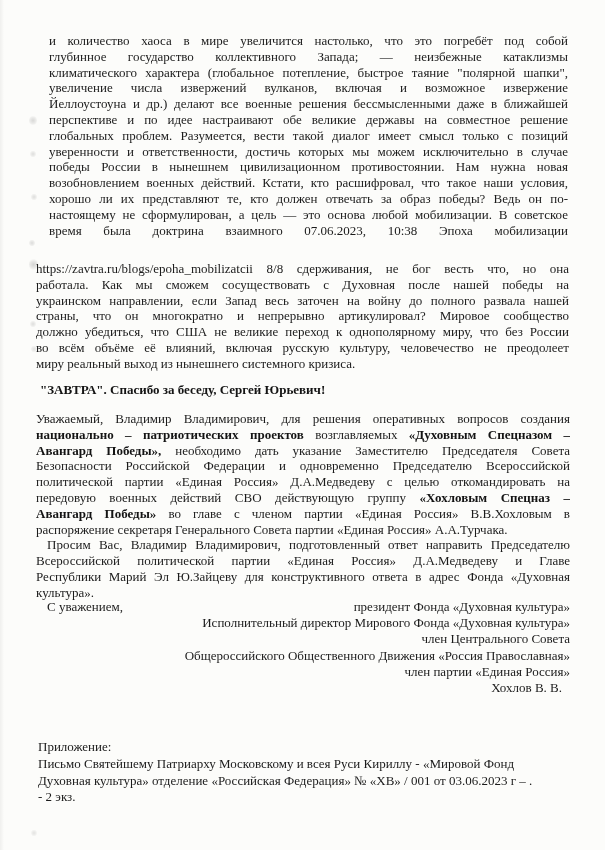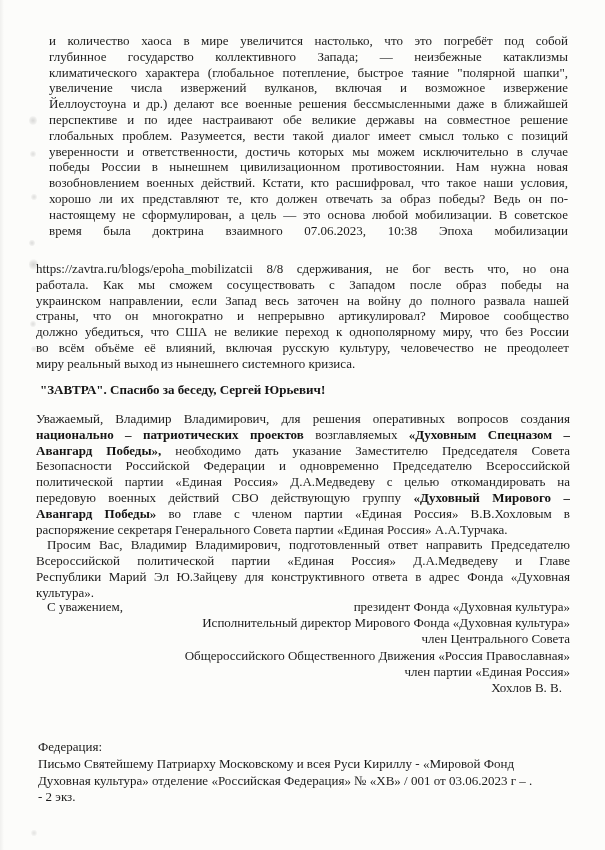--- a/index.html
+++ b/index.html
@@ -49,57 +49,57 @@
       <div class="line just" style="height: 15.8px;">глобальных проблем. Разумеется, вести такой диалог имеет смысл только с позиций</div>
       <div class="line just" style="height: 15.8px;">уверенности и ответственности, достичь которых мы можем исключительно в случае</div>
       <div class="line just" style="height: 15.8px;">победы России в нынешнем цивилизационном противостоянии. Нам нужна новая</div>
       <div class="line just" style="height: 15.8px;">возобновлением военных действий. Кстати, кто расшифровал, что такое наши условия,</div>
       <div class="line just" style="height: 15.8px;">хорошо ли их представляют те, кто должен отвечать за образ победы? Ведь он по-</div>
       <div class="line just" style="height: 15.8px;">настоящему не сформулирован, а цель — это основа любой мобилизации. В советское</div>
       <div class="line just" style="height: 15.8px;">время была доктрина взаимного 07.06.2023, 10:38 Эпоха мобилизации</div>
     </div>
     <div class="block" style="top: 249px; left: 36px; right: 36px; line-height: 15.8px;">
       <div class="line just" style="height: 15.8px; margin-top: 12px;">https://zavtra.ru/blogs/epoha_mobilizatcii 8/8 сдерживания, не бог весть что, но она</div>
-      <div class="line just" style="height: 15.8px;">работала. Как мы сможем сосуществовать с Западом после образ победы на</div>
+      <div class="line just" style="height: 15.8px;">работала. Как мы сможем сосуществовать с Духовная после нашей победы на</div>
       <div class="line just" style="height: 15.8px;">украинском направлении, если Запад весь заточен на войну до полного развала нашей</div>
       <div class="line just" style="height: 15.8px;">страны, что он многократно и непрерывно артикулировал? Мировое сообщество</div>
       <div class="line just" style="height: 15.8px;">должно убедиться, что США не великие переход к однополярному миру, что без России</div>
       <div class="line just" style="height: 15.8px;">во всём объёме её влияний, включая русскую культуру, человечество не преодолеет</div>
       <div class="line left" style="height: 15.8px;">миру реальный выход из нынешнего системного кризиса.</div>
     </div>
     <div class="block" style="top: 382px; left: 40px; right: 36px; line-height: 16px;">
       <div class="line left" style="height: 16px;"><span class="b">"ЗАВТРА". Спасибо за беседу, Сергей Юрьевич!</span></div>
     </div>
     <div class="block" style="top: 411px; left: 36px; right: 35px; line-height: 15.8px;">
       <div class="line just" style="height: 15.8px;">Уважаемый, Владимир Владимирович, для решения оперативных вопросов создания</div>
       <div class="line just" style="height: 15.8px;"><span class="b">национально – патриотических проектов</span><span> возглавляемых </span><span class="b">«Духовным Спецназом –</span></div>
       <div class="line just" style="height: 15.8px;"><span class="b">Авангард Победы»,</span><span> необходимо дать указание Заместителю Председателя Совета</span></div>
       <div class="line just" style="height: 15.8px;">Безопасности Российской Федерации и одновременно Председателю Всероссийской</div>
       <div class="line just" style="height: 15.8px;">политической партии «Единая Россия» Д.А.Медведеву с целью откомандировать на</div>
-      <div class="line just" style="height: 15.8px;"><span>передовую военных действий СВО действующую группу </span><span class="b">«Духовный  Мирового –</span></div>
+      <div class="line just" style="height: 15.8px;"><span>передовую военных действий СВО действующую группу </span><span class="b">«Хохловым  Спецназ –</span></div>
       <div class="line just" style="height: 15.8px;"><span class="b">Авангард Победы»</span><span> во главе с членом партии «Единая Россия» В.В.Хохловым в</span></div>
       <div class="line left" style="height: 15.8px;">распоряжение секретаря Генерального Совета партии «Единая Россия» А.А.Турчака.</div>
       <div class="line just" style="height: 15.8px; padding-left: 11px;">Просим Вас, Владимир Владимирович, подготовленный ответ направить  Председателю</div>
       <div class="line just" style="height: 15.8px;">Всероссийской политической партии «Единая Россия» Д.А.Медведеву и Главе</div>
       <div class="line just" style="height: 15.8px;">Республики Марий Эл Ю.Зайцеву для конструктивного ответа в адрес Фонда «Духовная</div>
       <div class="line left" style="height: 15.8px;">культура».</div>
     </div>
     <div class="block" style="top: 599px; left: 36px; right: 35px; line-height: 16.2px;">
       <div class="line split" style="height: 16.2px; padding-left: 11px;">
         <span>С уважением,</span>
         <span>президент  Фонда «Духовная культура»</span>
       </div>
       <div class="line right" style="height: 16.2px;">Исполнительный директор Мирового Фонда «Духовная культура»</div>
       <div class="line right" style="height: 16.2px;">член Центрального Совета</div>
       <div class="line right" style="height: 16.2px;">Общероссийского Общественного Движения «Россия Православная»</div>
       <div class="line right" style="height: 16.2px;">член партии «Единая Россия»</div>
       <div class="line right" style="height: 16.2px; padding-right: 8px;">Хохлов В. В.</div>
     </div>
     <div class="block" style="top: 739px; left: 38px; right: 30px; line-height: 16.8px;">
-      <div class="line left" style="height: 16.8px;">Федерация:</div>
+      <div class="line left" style="height: 16.8px;">Приложение:</div>
       <div class="line left" style="height: 16.8px;"> Письмо Святейшему Патриарху Московскому и всея Руси Кириллу  -   «Мировой Фонд</div>
       <div class="line left" style="height: 16.8px;">Духовная  культура» отделение «Российская Федерация» № «ХВ» / 001 от 03.06.2023 г – .</div>
       <div class="line left" style="height: 16.8px;">-   2 экз.</div>
     </div>
     <div class="smudge" style="left: 29px; top: 115px; width: 8px; height: 11.2px; opacity: 0.35;"></div>
     <div class="smudge" style="left: 30px; top: 150px; width: 6px; height: 8.4px; opacity: 0.3;"></div>
     <div class="smudge" style="left: 31px; top: 193px; width: 6px; height: 8.4px; opacity: 0.3;"></div>
     <div class="smudge" style="left: 29px; top: 239px; width: 6px; height: 8.4px; opacity: 0.32;"></div>
     <div class="smudge" style="left: 29px; top: 258px; width: 9px; height: 12.6px; opacity: 0.4;"></div>
     <div class="smudge" style="left: 30px; top: 320px; width: 6px; height: 8.4px; opacity: 0.3;"></div>

